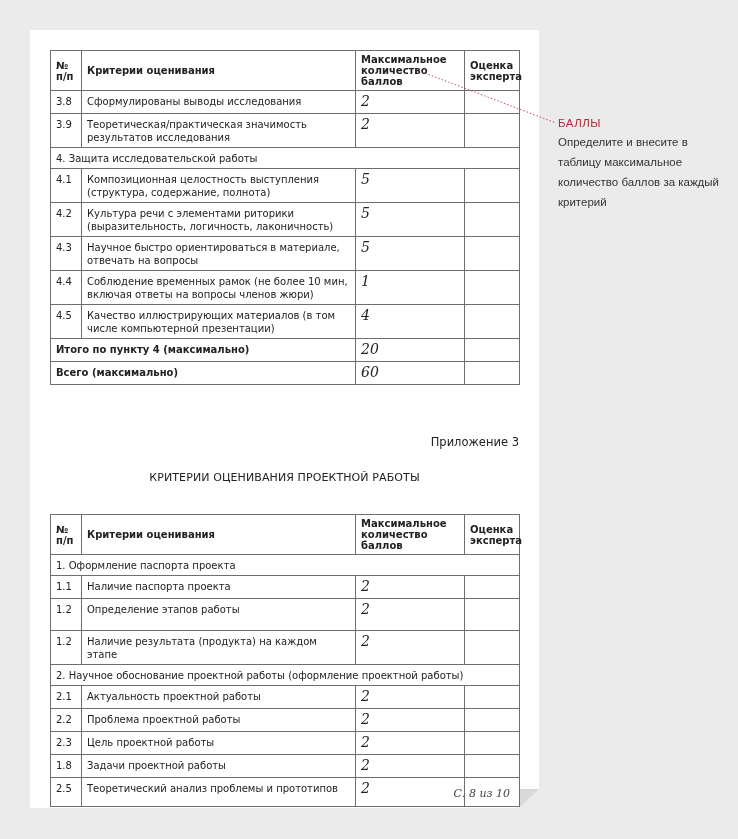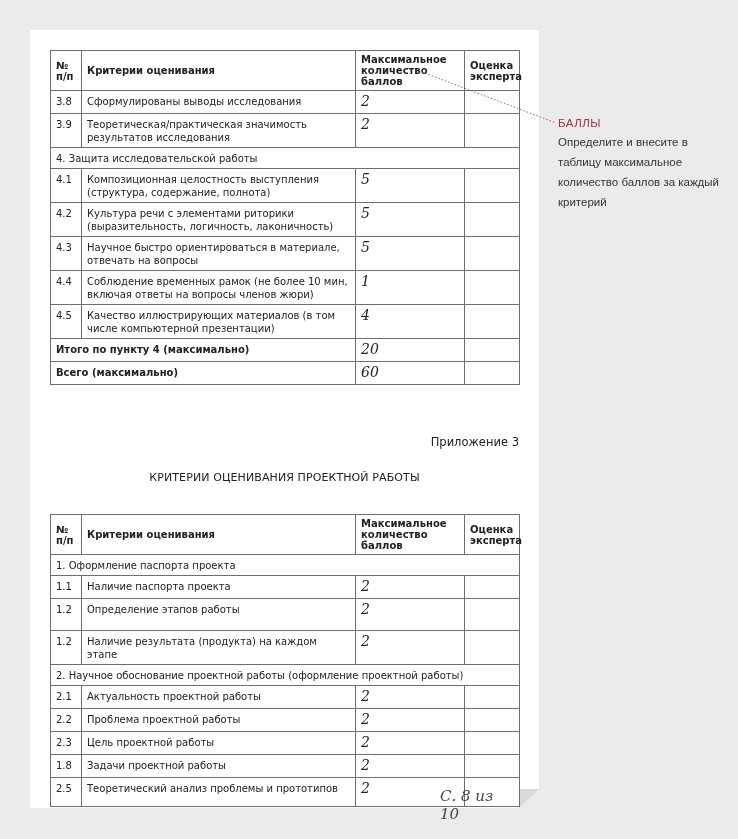--- a/index.html
+++ b/index.html
@@ -12,22 +12,22 @@
   table.crit { position:absolute; left:50px; border-collapse:collapse; width:469px; table-layout:fixed;
                font-size:10px; line-height:13px; }
   table.crit td, table.crit th { border:1px solid #6e6e6e; padding:4px 5px 3px 5px; vertical-align:top; text-align:left; }
   table.crit th { font-weight:bold; vertical-align:middle; font-size:10px; line-height:11px; padding:3px 5px;margin-left:40px; }
   table.crit col.c1 { width:31px; } table.crit col.c2 { width:274px; }
   table.crit col.c3 { width:109px; } table.crit col.c4 { width:55px; }
   .val { font-family:"DejaVu Serif", serif; font-style:italic; font-size:14px; line-height:15px; padding-top:3px !important; }
   .bold { font-weight:bold; }
   .annex { position:absolute; right:219px; top:435px; font-size:11.5px; }
   .doc-title { position:absolute; left:50px; width:469px; top:471px; text-align:center; font-size:11px; letter-spacing:0.1px; }
-  .page-num { position:absolute; left:440px; width:70px; top:787px; 
-              font-family:"DejaVu Serif", serif; font-style:italic; font-size:15px; color:#444; }
+  .page-num { position:absolute; left:440px; width:70px; top:787px; text-align:right;
+              font-family:"DejaVu Serif", serif; font-style:italic; font-size:11px; color:#444; }
   .note { position:absolute; left:558px; top:114px; width:170px; font-family:Liberation Sans, sans-serif; }
   .note-title { color:#a8303a; font-size:11.5px; letter-spacing:0.5px; line-height:18px; }
   .note-body { font-size:11.5px; line-height:20px; color:#333; }
   svg.leader { position:absolute; left:0; top:0; }
 </style>
 </head>
 <body>
 
 <div class="page"></div>
 <div class="fold-cut"></div>

